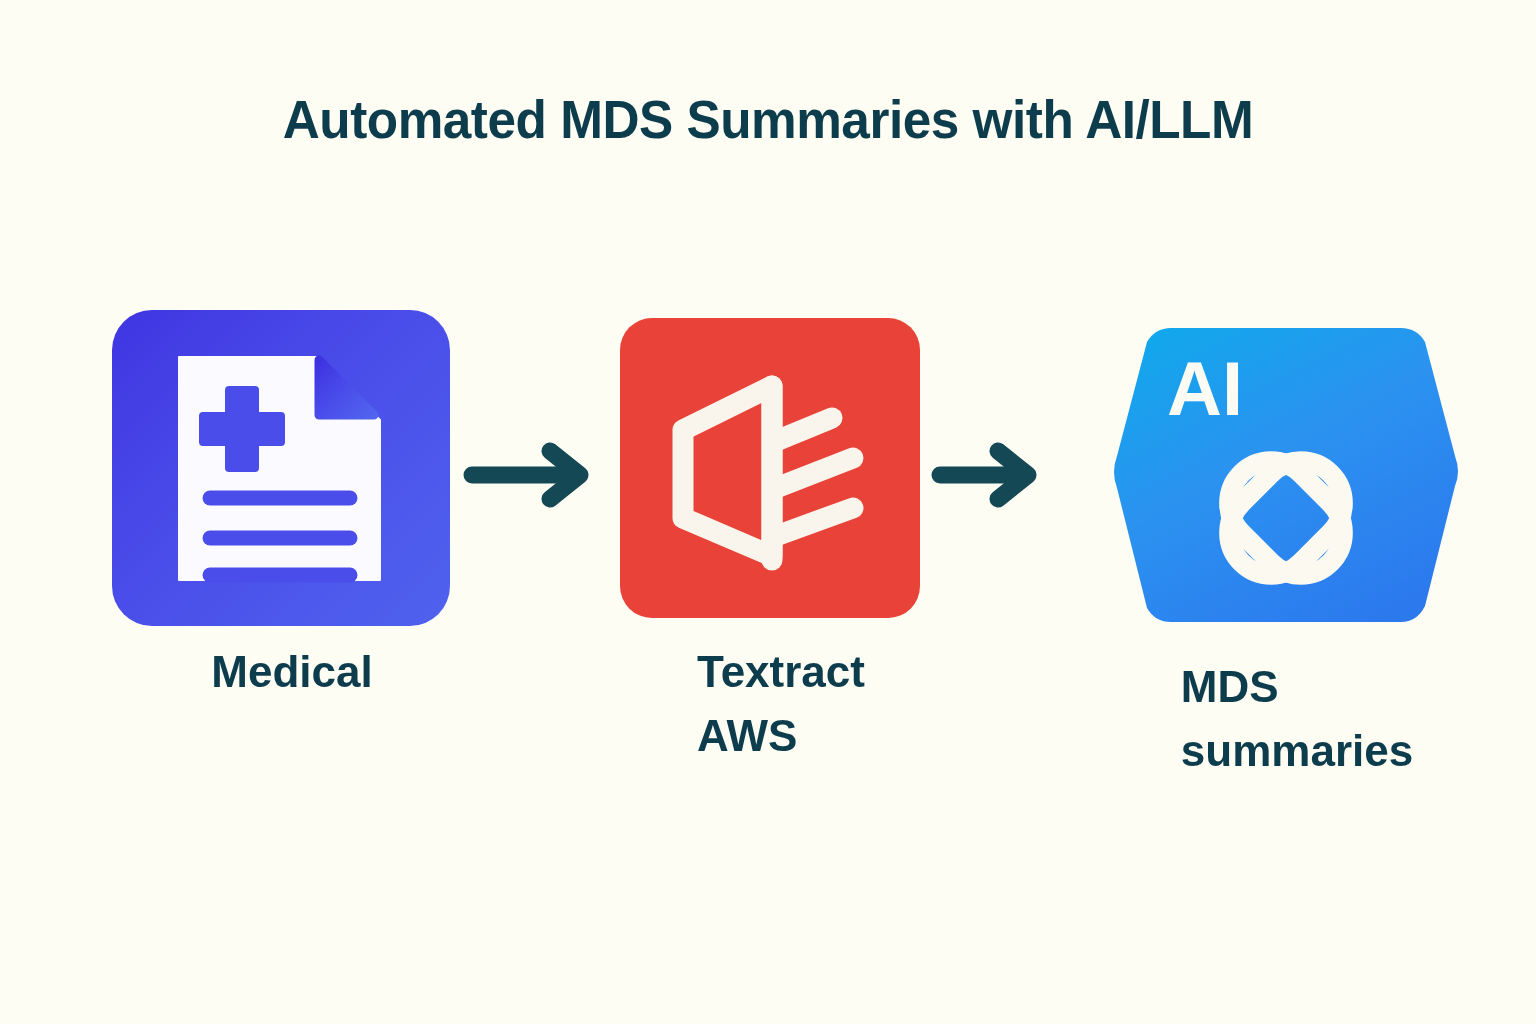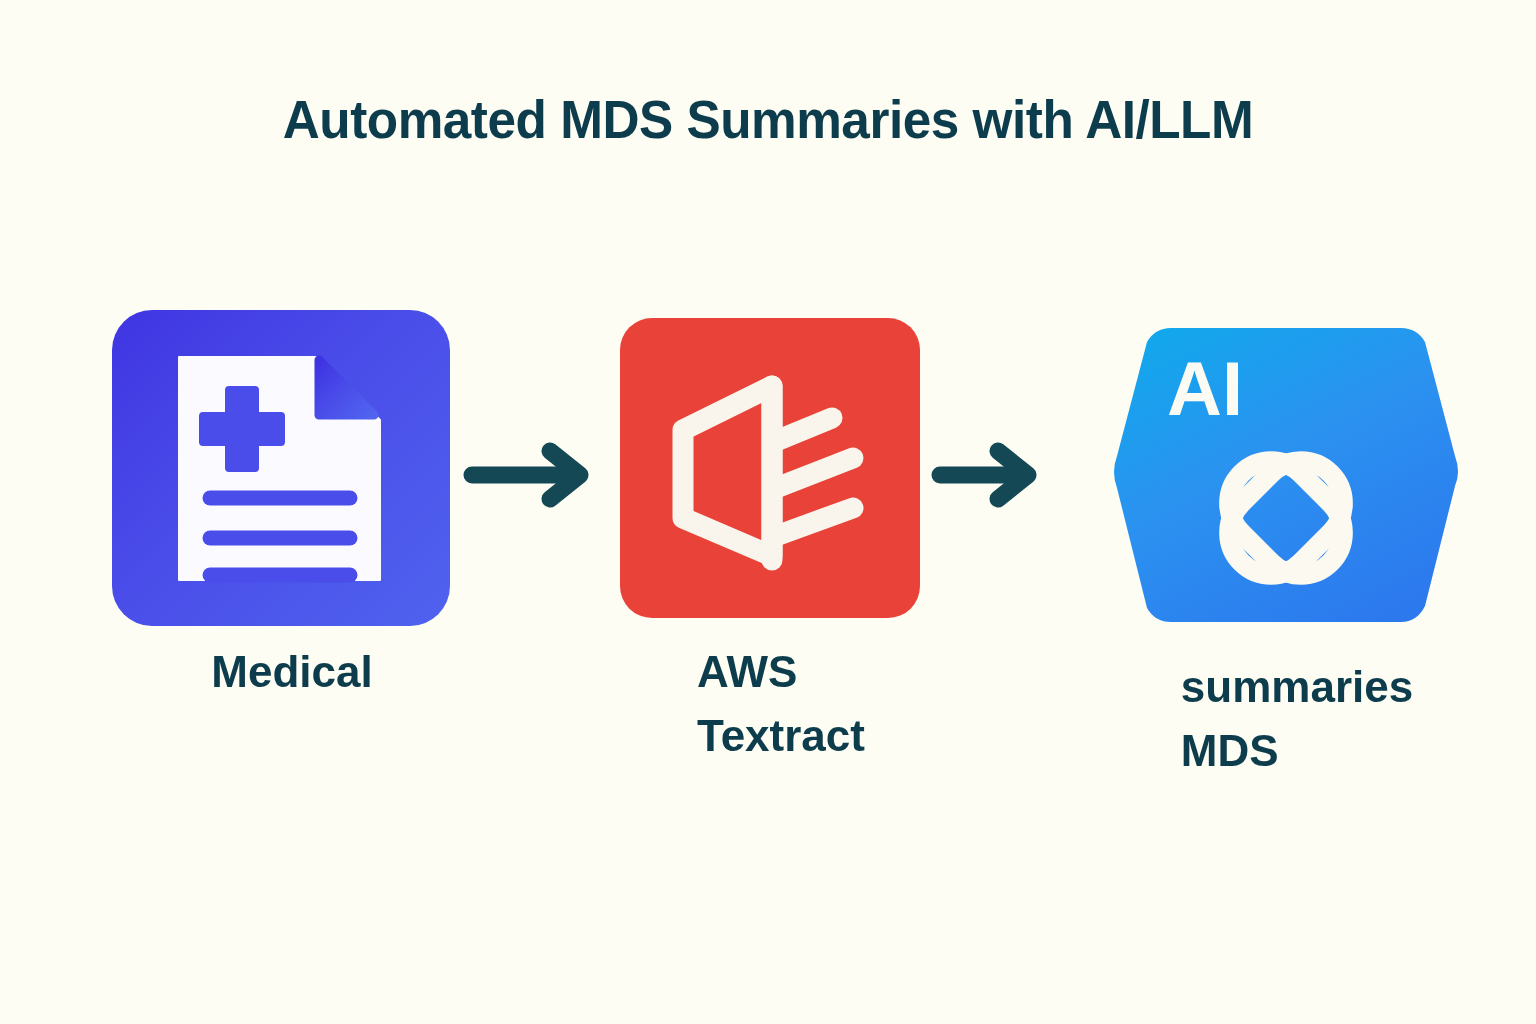--- a/index.html
+++ b/index.html
@@ -162,22 +162,22 @@
           <line x1="152" y1="68" x2="152" y2="242"></line>
 
           <line x1="156" y1="123" x2="212" y2="100"></line>
           <line x1="156" y1="170" x2="233" y2="140"></line>
           <line x1="156" y1="218" x2="233" y2="190"></line>
         </g>
       </svg>
     </div>
 
     <div class="node-label">
+      <div>Textract</div>
       <div>AWS</div>
-      <div>Textract</div>
     </div>
   </div>
 
   <div class="flow-arrow" id="flow-arrow-2">
     <svg width="120" height="70" viewBox="0 0 120 70">
       <g stroke="#134854" stroke-width="17" stroke-linecap="round" stroke-linejoin="round" fill="none">
         <line x1="10" y1="35" x2="92" y2="35"></line>
         <polyline points="68,11 98,35 68,59"></polyline>
       </g>
     </svg>
@@ -212,18 +212,18 @@
         <text x="56" y="105" font-family="Liberation Sans, sans-serif" font-size="76" font-weight="700" fill="#fbfbf4">AI</text>
 
         <g stroke="#fbf9f0" stroke-width="20" fill="none">
           <rect x="-63" y="-42" width="126" height="84" rx="42" ry="42" transform="translate(175,208) rotate(45)"></rect>
           <rect x="-63" y="-42" width="126" height="84" rx="42" ry="42" transform="translate(175,208) rotate(-45)"></rect>
         </g>
       </svg>
     </div>
 
     <div class="node-label">
+      <div>MDS</div>
       <div>summaries</div>
-      <div>MDS</div>
     </div>
   </div>
 
 </div>
 
 </body></html>

